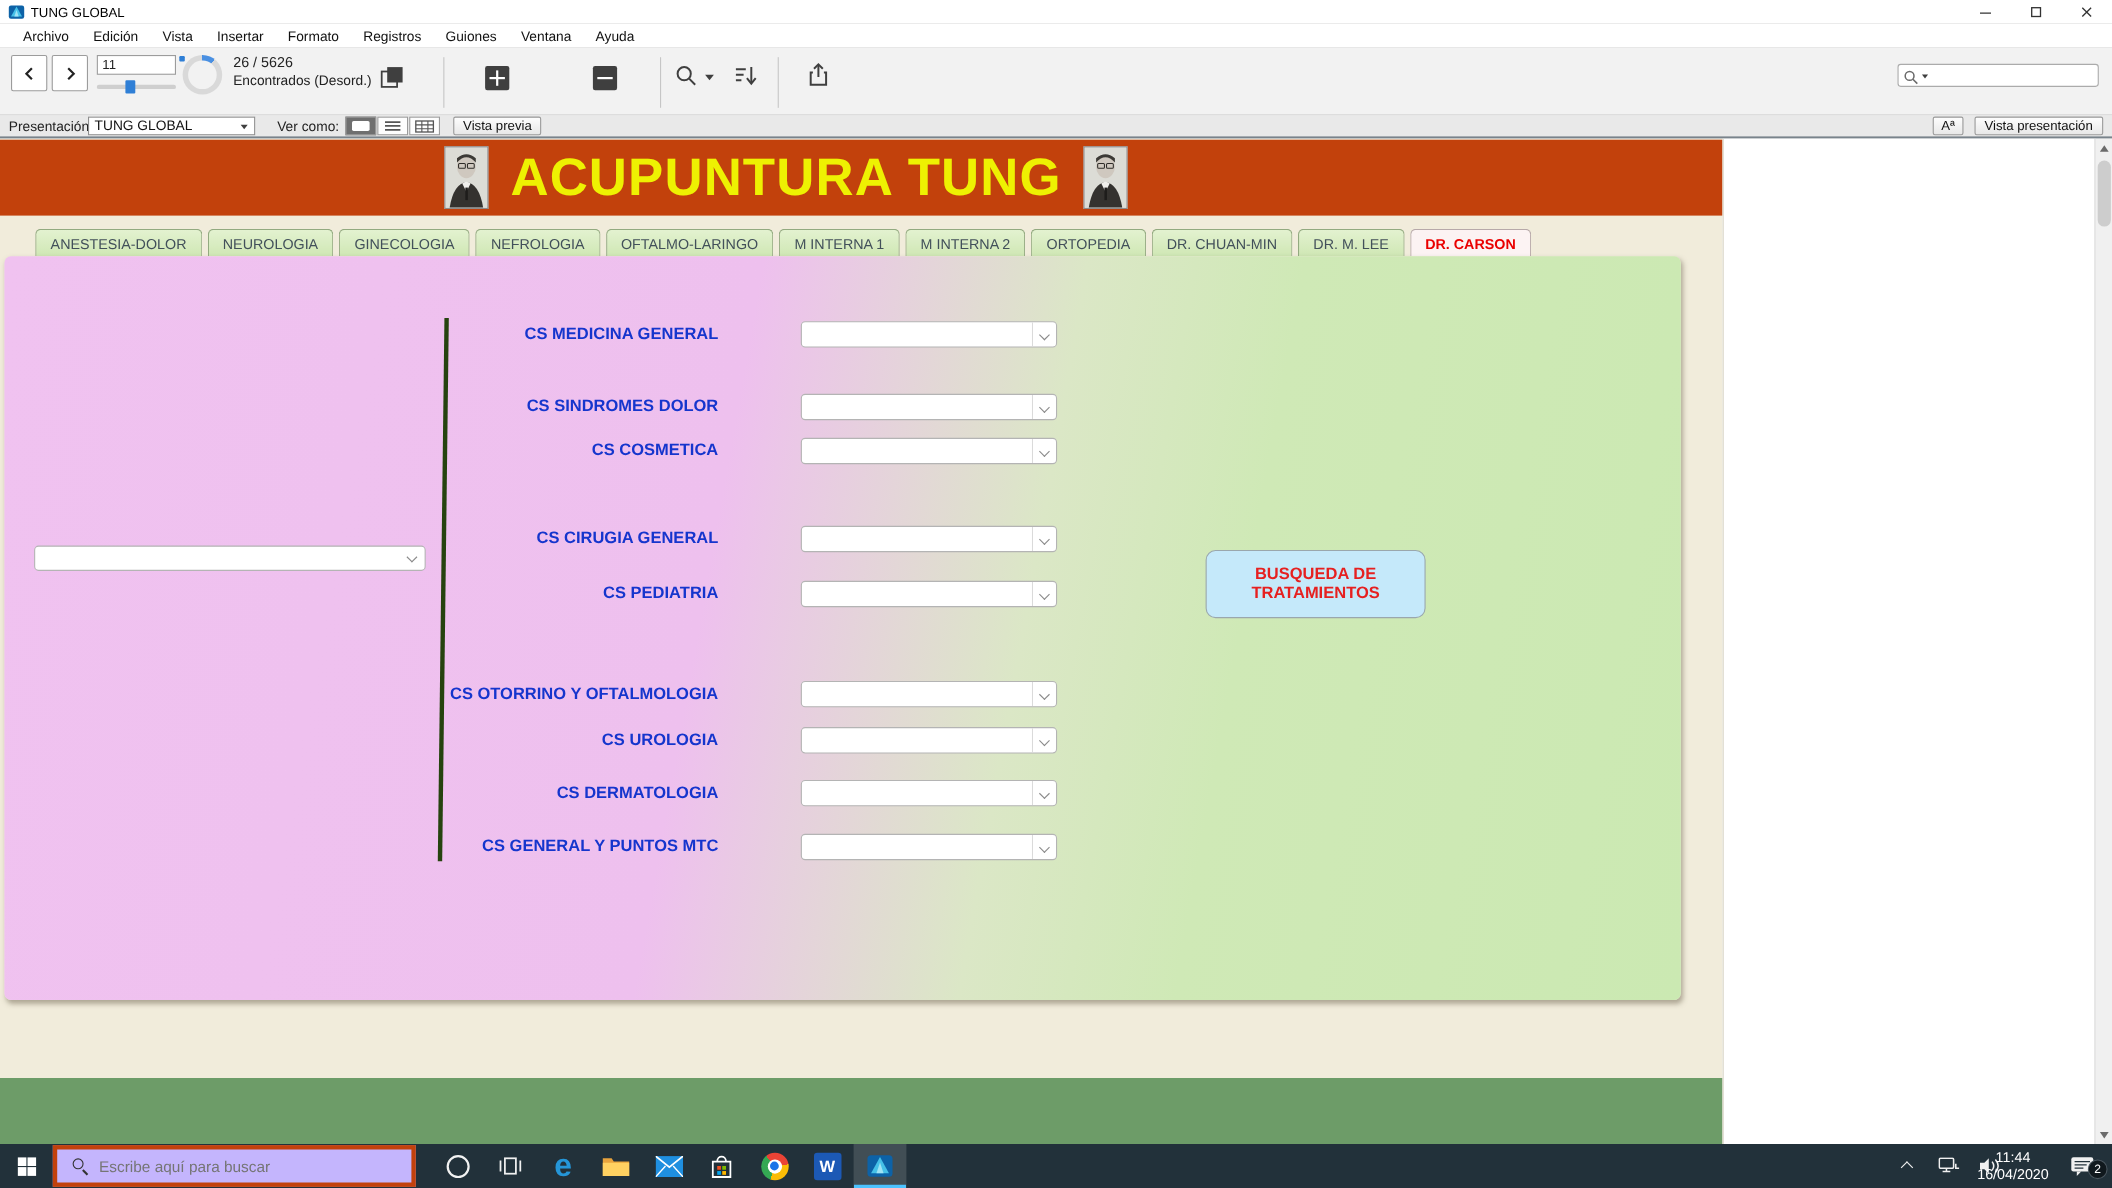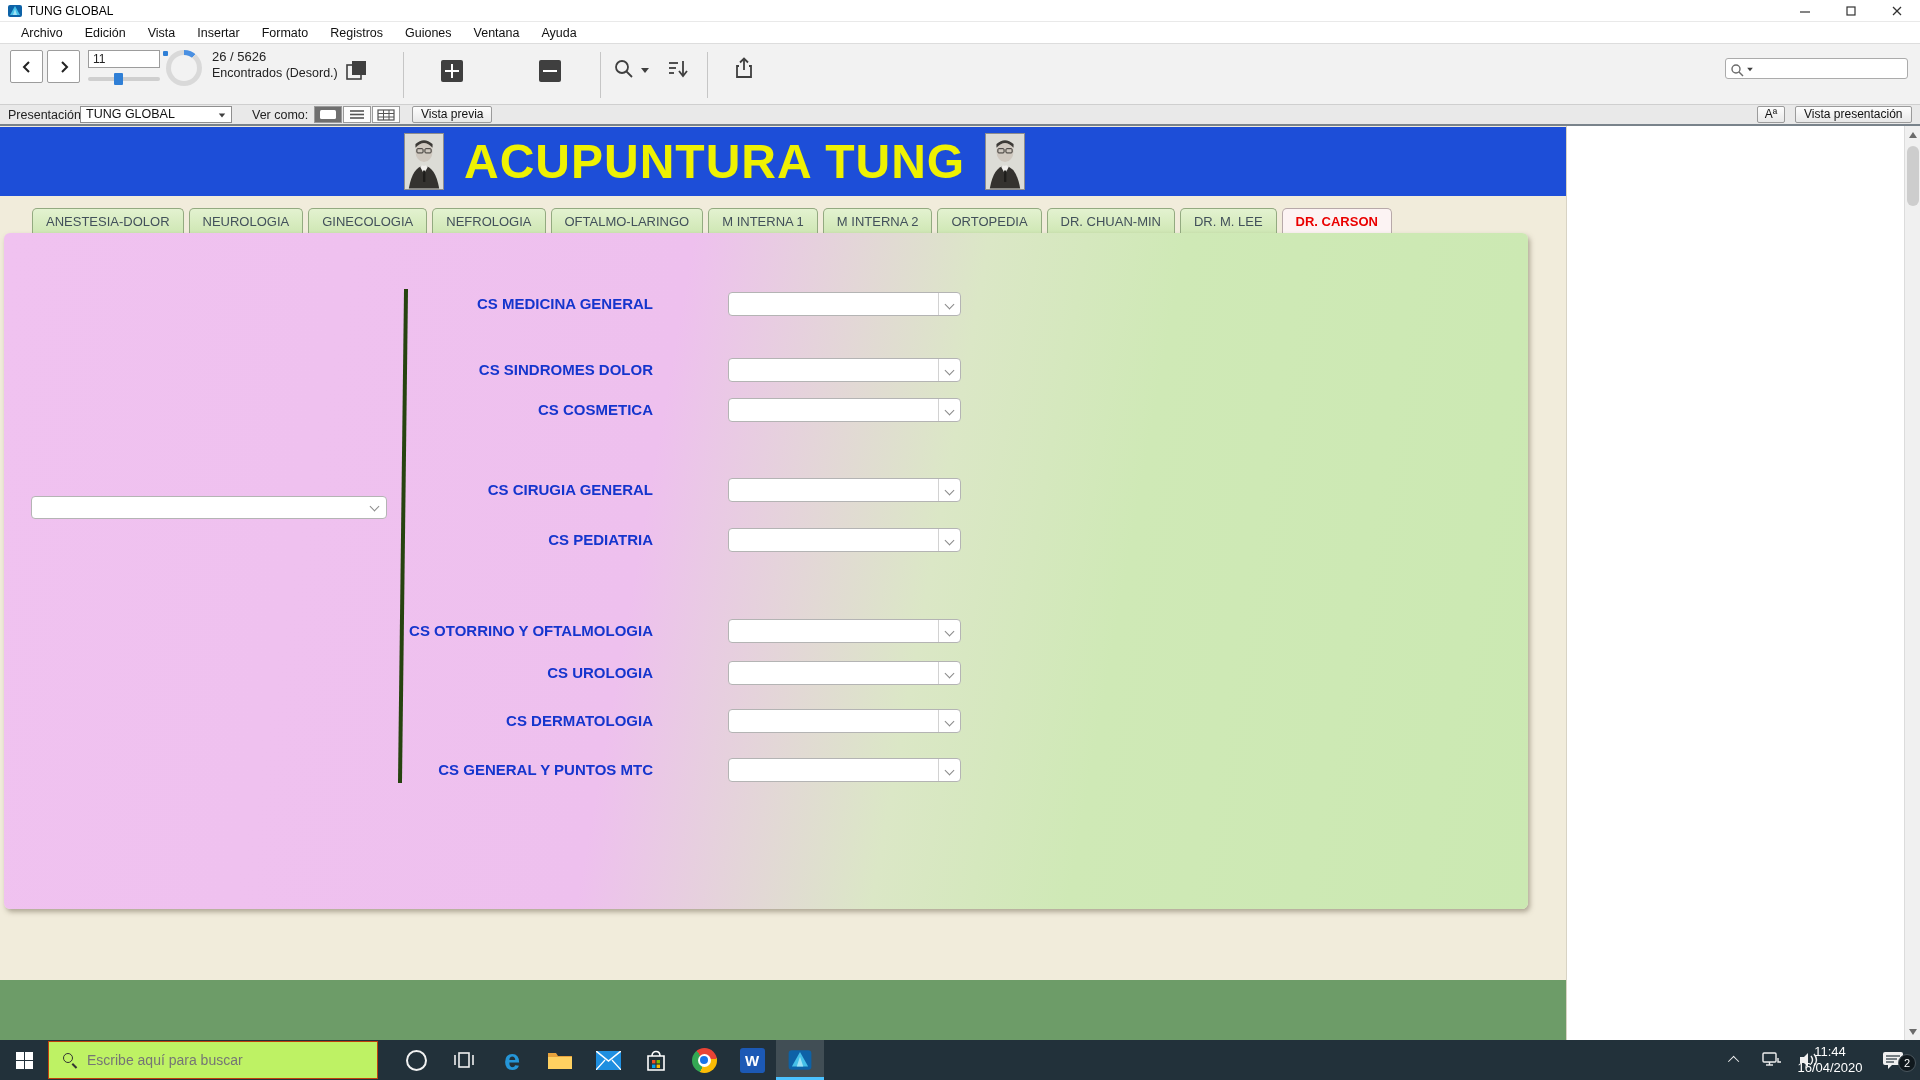--- a/index.html
+++ b/index.html
@@ -50,21 +50,21 @@
 
   
   #doc { position:absolute; left:0; top:126px; width:1566px; height:914px; background:#f1ecdb; }
   #rightvoid { position:absolute; left:1566px; top:126px; width:338px; height:914px; background:#ffffff; border-left:1px solid #d8d3c4; }
   #vscroll { position:absolute; left:1904px; top:126px; width:16px; height:914px; background:#f0f0f0; border-left:1px solid #dcdcdc; }
   .scroll-arrow { position:absolute; left:0; width:16px; height:17px; display:flex; align-items:center; justify-content:center; }
   .tri-up { width:0; height:0; border-left:4px solid transparent; border-right:4px solid transparent; border-bottom:6px solid #6b6b6b; }
   .tri-dn { width:0; height:0; border-left:4px solid transparent; border-right:4px solid transparent; border-top:6px solid #6b6b6b; }
   #vscroll .thumb { position:absolute; left:2px; top:20px; width:12px; height:60px; background:#cdcdcd; border-radius:6px; }
 
-  #banner { position:absolute; left:0; top:1px; width:1566px; height:69px; background:#1d4ed8;padding-left:21px; }
+  #banner { position:absolute; left:0; top:1px; width:1566px; height:69px; background:#c2410c;padding-left:21px; }
   #banner .row { position:absolute; left:404px; top:6px; display:flex; align-items:center; gap:20px; }
   #banner h1 { font-size:48px; font-weight:bold; color:#eef102; letter-spacing:1px; white-space:nowrap; }
   .photo { width:40px; height:57px; border:1px solid #8d8d8d; background:#ddd; }
 
   #tabbar { position:absolute; left:7px; top:82px; display:flex; gap:5px;padding-left:25px; }
   .tab { height:25px; line-height:25px; padding:0 13px; font-size:13px; color:#42505a;
          background:linear-gradient(#e3f2d0,#cfe7b4); border:1px solid #93aa80; border-bottom:none;
          border-radius:5px 5px 0 0; white-space:nowrap; }
   .tab.active { background:#fcf3f3; color:#ea0000; font-weight:bold; border-color:#b7a9a9; }
 
@@ -81,21 +81,21 @@
   .flabel { position:absolute; left:405px; top:3px; width:244px; text-align:right; font-size:15px; font-weight:bold; color:#1535cd; white-space:nowrap; }
   .fsel { position:absolute; left:724px; top:0; width:233px; height:24px; background:#fff; border:1px solid #b4b4b4; border-radius:4px; }
   .fsel .cc { position:absolute; right:0; top:0; width:22px; height:22px; border-left:1px solid #d2d2d2; border-radius:0 4px 4px 0; display:flex; align-items:center; justify-content:center; }
   #btn-busqueda { position:absolute; left:1092px; top:267px; width:200px; height:62px; background:#c5e9fa; border:1px solid #9aa7ad; border-radius:9px;
                   color:#e62020; font-weight:bold; font-size:15px; text-align:center; padding:12px 14px 0 14px; line-height:18px; }
   #footerband { position:absolute; left:0; top:854px; width:1566px; height:60px; background:#6d9c68; }
 
   
   #taskbar { position:absolute; left:0; top:1040px; width:1920px; height:40px; background:#22313a; }
   #startbtn { position:absolute; left:0; top:0; width:48px; height:40px; display:flex; align-items:center; justify-content:center; }
-  #tsearch { position:absolute; left:48px; top:1px; width:330px; height:38px; background:#bef264; border:1px solid #c2410c; display:flex; align-items:center; }
+  #tsearch { position:absolute; left:48px; top:1px; width:330px; height:38px; background:#c4b5fd; border:4px solid #c2410c; display:flex; align-items:center; }
   #tsearch .mag { position:relative; width:14px; height:14px; margin:0 10px 0 14px; }
   #tsearch .mag i { position:absolute; left:0; top:0; width:10px; height:10px; border:1.8px solid #333; border-radius:50%; }
   #tsearch .mag b { position:absolute; left:10px; top:10px; width:6px; height:1.8px; background:#333; transform:rotate(45deg); transform-origin:0 0; }
   #tsearch input { border:none; outline:none; background:transparent; font-size:14px; color:#333; width:270px; font-family:"Liberation Sans",sans-serif; }
   .ticon { position:absolute; top:0; width:48px; height:40px; display:flex; align-items:center; justify-content:center; }
   .ticon.active { background:rgba(255,255,255,.14); box-shadow:inset 0 -3px 0 #4cc2ff; }
   .tray { position:absolute; top:0; height:40px; display:flex; align-items:center; justify-content:center; }
   #clock { position:absolute; left:1790px; top:4px; width:80px; text-align:center; color:#fff; font-size:13px; line-height:16px; }
   #badge { position:absolute; left:1898px; top:14px; width:18px; height:18px; background:#10181d; border:1px solid #4a565e; border-radius:50%; color:#fff; font-size:11px; text-align:center; line-height:16px; }
   .chev-up { width:8px; height:8px; border-left:1.6px solid #f0f0f0; border-top:1.6px solid #f0f0f0; transform:rotate(45deg) translateY(2px); }
@@ -370,20 +370,21 @@
             <i class="chev"></i>
           </span></div>
     </div>
     <div class="frow" style="top:525px">
       <div class="flabel">CS GENERAL Y PUNTOS MTC</div>
       <div class="fsel"><span></span><span class="cc">
             <i class="chev"></i>
           </span></div>
     </div>
 
+    <div id="btn-busqueda">BUSQUEDA DE TRATAMIENTOS</div>
   </div>
 
   <div id="footerband"></div>
 </div>
 
 <div id="rightvoid"></div>
 
 <div id="vscroll">
   <div class="scroll-arrow" style="top:0">
       <i class="tri-up"></i>

